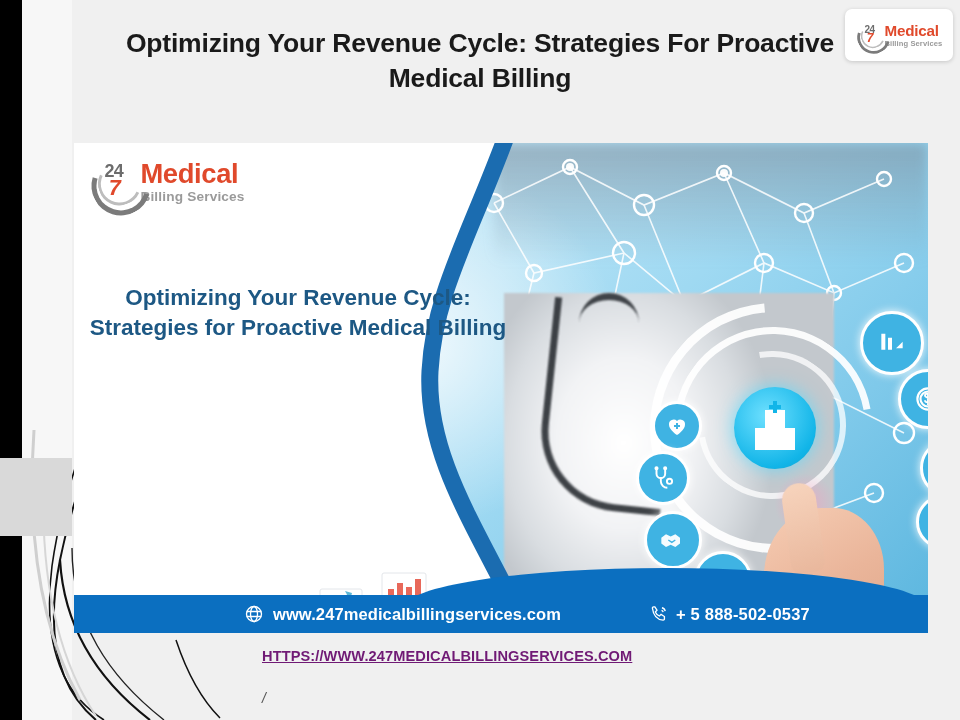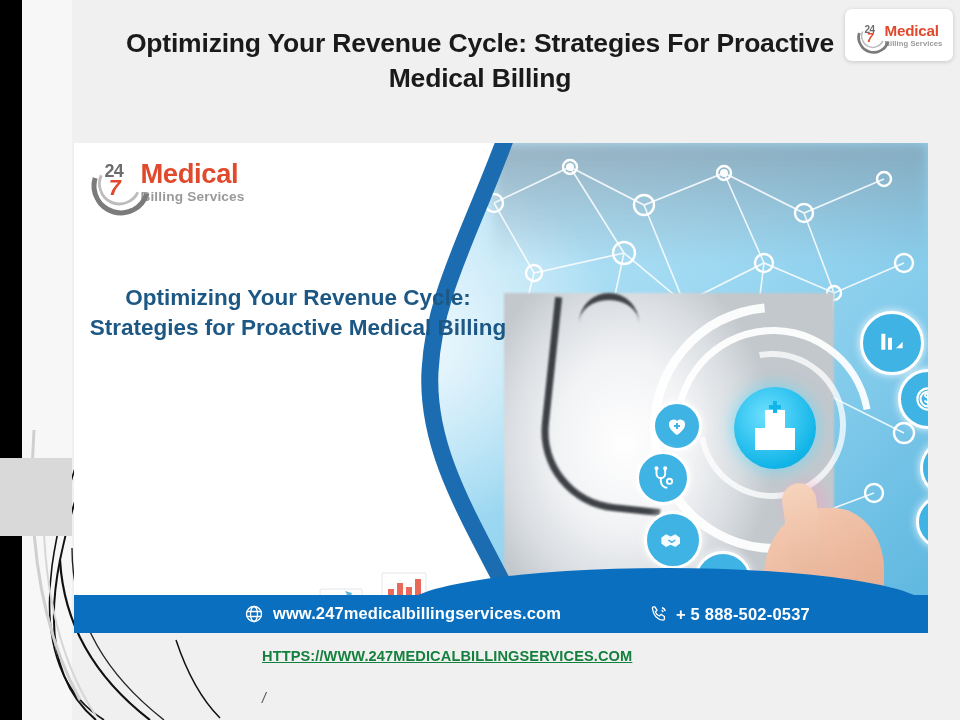--- a/index.html
+++ b/index.html
@@ -155,26 +155,26 @@
     position:absolute;left:0;top:452px;width:854px;height:38px;background:#0b6fc0;
   }
   .banner-curve{
     position:absolute;left:330px;top:425px;width:524px;height:40px;
     background:#0b6fc0;border-radius:50% 50% 0 0 / 100% 100% 0 0;
   }
   .banner-row{
     position:absolute;left:0;top:452px;width:854px;height:38px;
     display:flex;align-items:center;color:#fff;
   }
-  .b-site{position:absolute;left:170px;display:flex;align-items:flex-start;gap:9px;font-size:16.5px;font-weight:bold;letter-spacing:.1px;}
+  .b-site{position:absolute;left:170px;display:flex;align-items:center;gap:9px;font-size:16.5px;font-weight:bold;letter-spacing:.1px;}
   .b-phone{position:absolute;left:575px;display:flex;align-items:center;gap:7px;font-size:16.5px;font-weight:bold;letter-spacing:.2px;}
   
   .url-link{
     position:absolute;left:262px;top:648px;width:412px;
-    font-size:14.6px;font-weight:bold;color:#15803d;
+    font-size:14.6px;font-weight:bold;color:#701a75;
     text-decoration:underline;line-height:1.22;letter-spacing:.1px;
   }
   .url-slash{
     position:absolute;left:262px;top:690px;font-size:14px;color:#555;font-style:italic;
   }
 </style>
 </head>
 <body>
 
 <div class="left-black-bar"></div>

